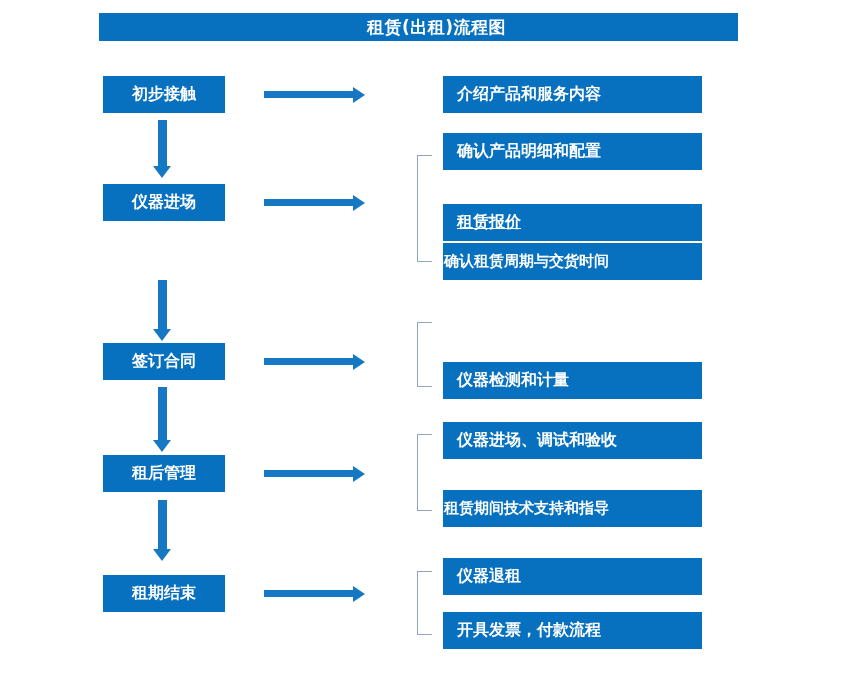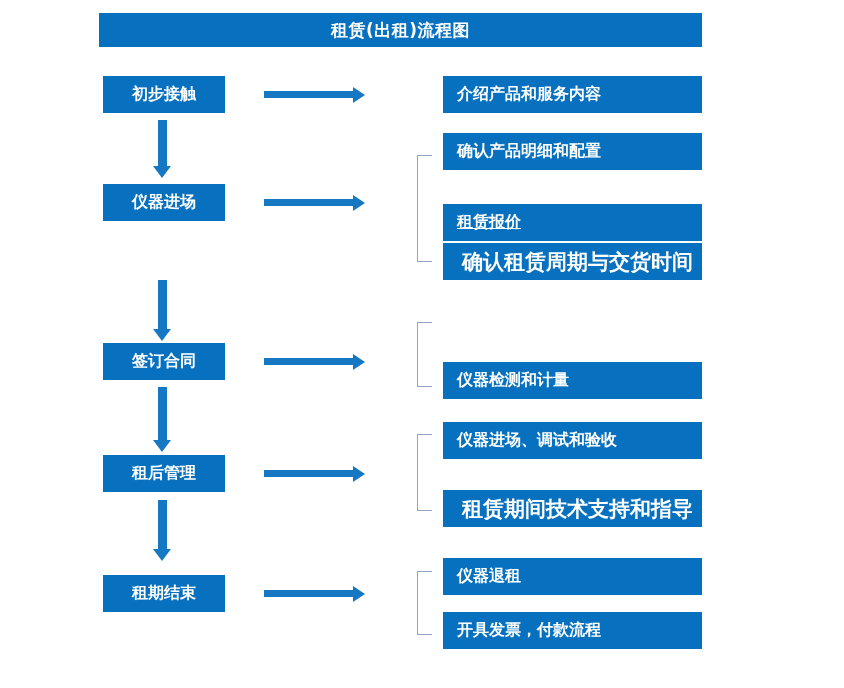--- a/index.html
+++ b/index.html
@@ -13,29 +13,30 @@
     height: 688px;
     background: #ffffff;
     font-family: "DejaVu Sans", "Liberation Sans", sans-serif;
     overflow: hidden;
   }
   .title-bar {
     position: absolute;
     left: 99px;
     top: 13px;
     width: 603px;
-    height: 34px;
+    height: 28px;
     background: #0770bf;
     color: #ffffff;
     font-size: 17px;
     font-weight: bold;
     display: flex;
     align-items: center;
     justify-content: center;
     letter-spacing: 0.5px;
+    padding-left: 36px;
   }
   .box {
     position: absolute;
     background: #0770bf;
     color: #ffffff;
     font-size: 16px;
     font-weight: bold;
     display: flex;
     align-items: center;
     box-sizing: border-box;
@@ -48,22 +49,22 @@
     padding: 0 4px;
   }
   .box.detail {
     left: 443px;
     width: 259px;
     height: 37px;
     justify-content: flex-start;
     padding-left: 14px;
   }
   .box.detail.tight {
-    padding-left: 19px;
-    font-size: 21px;
+    padding-left: 1px;
+    font-size: 15px;
   }
   
   .v-arrow {
     position: absolute;
     left: 158px;
     width: 9px;
     background: #1678c2;
   }
   .v-arrow::after {
     content: "";

